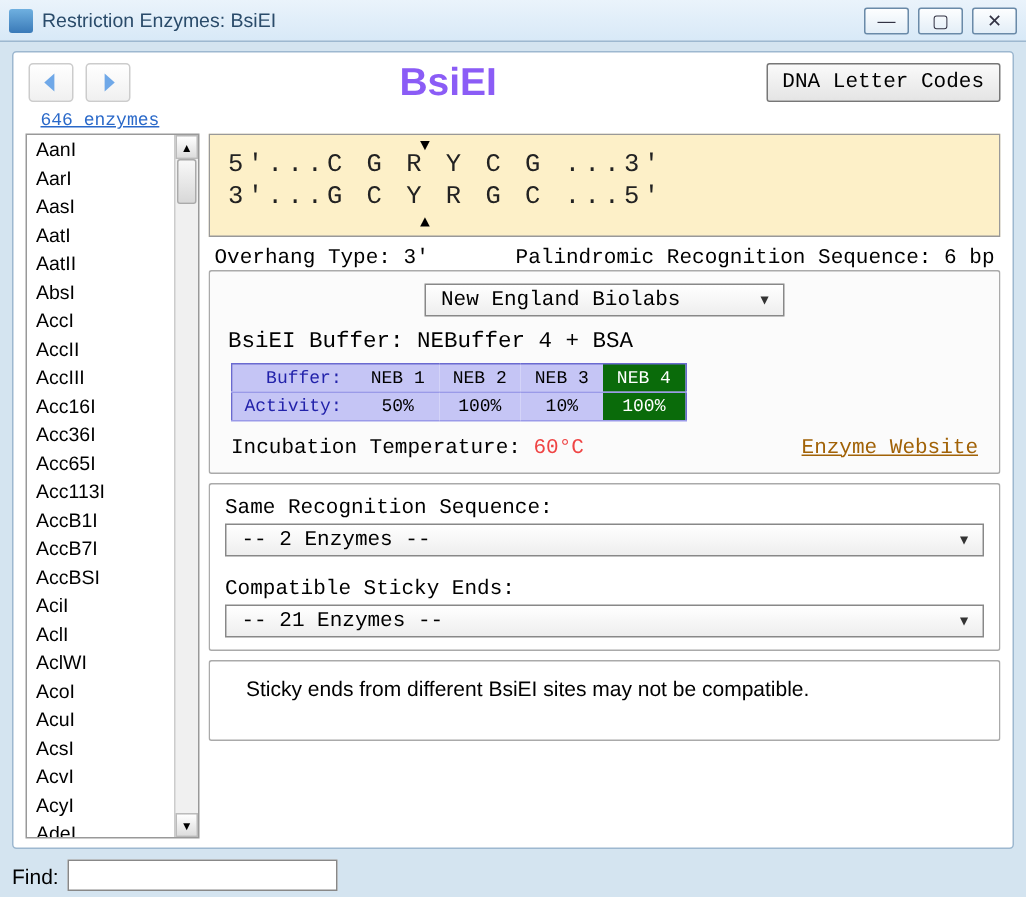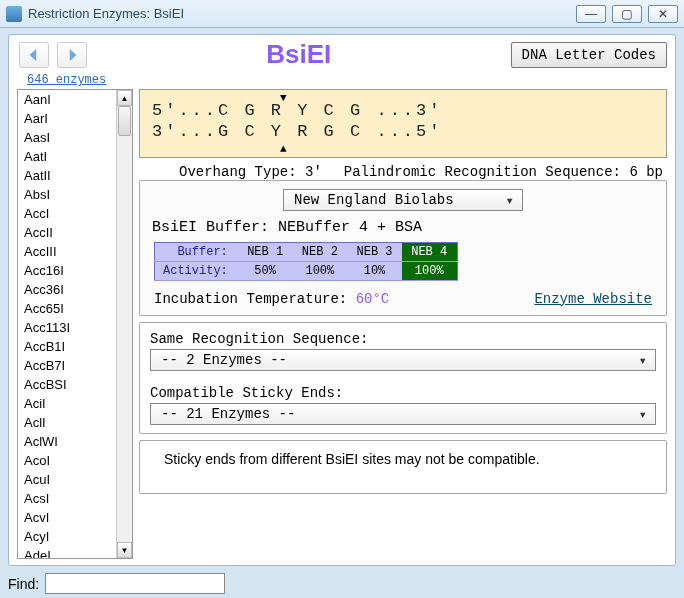--- a/index.html
+++ b/index.html
@@ -139,21 +139,20 @@
     position:relative;
   }
   .tri-down,.tri-up{font-size:11px; letter-spacing:normal; color:#000;}
   .tri-down{position:absolute; left:140px; top:2px;}
   .tri-up{position:absolute; left:140px; bottom:0px;}
   .meta-row {
     display:flex; justify-content:space-between;
     font-family:"Courier New",monospace;
     font-size:14px;
     padding:6px 4px 0 4px;
-    margin-left:36px;
   }
   .buffer-panel {
     background:#fbfbfb;
   }
   .select-wrap{display:flex;justify-content:center;margin-bottom:8px;}
   .select {
     border:1px solid #888;
     background:linear-gradient(#fff,#eee);
     padding:2px 28px 2px 10px;
     font-family:"Courier New",monospace;
@@ -183,22 +182,22 @@
   }
   .activity-table tr{background:#c5c5f5;}
   .activity-table td.label{color:#2222aa;text-align:right;padding-right:10px;width:80px;}
   .activity-table td.sel{background:#0a6b0a;color:#fff;}
   .incub-row{
     display:flex; justify-content:space-between;
     font-family:"Courier New",monospace;
     font-size:14px;
     margin-top:10px; padding:0 4px;
   }
-  .incub-row .temp{color:#8b5cf6;}
-  .incub-row a{color:#0c4a6e;text-decoration:underline;cursor:pointer;}
+  .incub-row .temp{color:#ef4444;}
+  .incub-row a{color:#a16207;text-decoration:underline;cursor:pointer;}
   .compat-row {
     display:flex; gap:30px;
     font-family:"Courier New",monospace;
     font-size:14px;
   }
   .meth-block{flex:1;}
   .meth-block .hdr{margin-bottom:6px;}
   .meth-line{margin:2px 0 2px 12px;}
   .right-col{flex:1;display:flex;flex-direction:column;gap:14px;}
   .labeled-select .lbl{margin-bottom:2px;display:block;}

